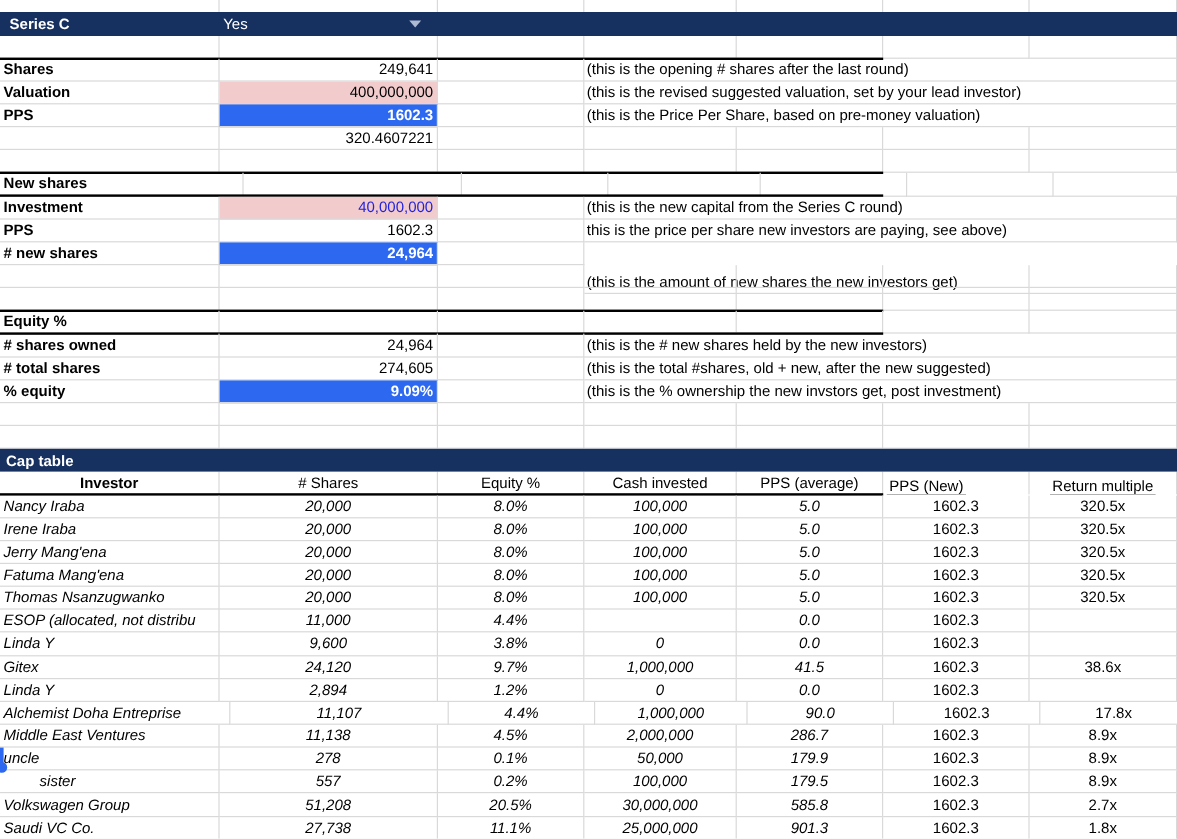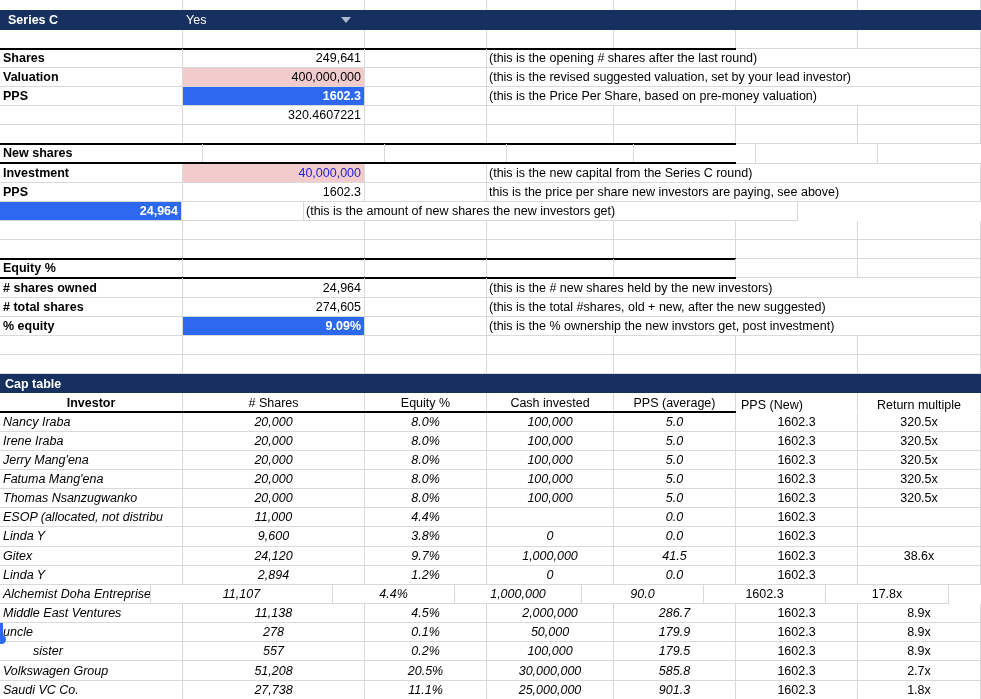--- a/index.html
+++ b/index.html
@@ -123,23 +123,24 @@
         <div class="c " style="width: 122px;"></div>
         <div class="c comment" style="width: 494px;">(this is the new capital from the Series C round)</div>
       </div>
       <div class="r" style="top: 182.7px;">
         <div class="c lbl" style="width: 183px;">PPS</div>
         <div class="c val" style="width: 182px;">1602.3</div>
         <div class="c " style="width: 122px;"></div>
         <div class="c comment" style="width: 494px;">this is the price per share new investors are paying, see above)</div>
       </div>
       <div class="r" style="top: 201.85px;">
+        <div class="c lbl" style="width: 183px;"># new shares</div>
         <div class="c val v-blue" style="width: 182px;">24,964</div>
         <div class="c " style="width: 122px;"></div>
-        <div class="c comment" style="width: 494px;">(this is the amount of new shares the new investors get)</div>
+        <div class="c comment" style="width: 494px; margin-top: 24px;">(this is the amount of new shares the new investors get)</div>
       </div>
       <div class="r" style="top: 221px;">
         <div class="c " style="width: 183px;"></div>
         <div class="c " style="width: 182px;"></div>
         <div class="c " style="width: 122px;"></div>
         <div class="c " style="width: 127px;"></div>
         <div class="c " style="width: 122px;"></div>
         <div class="c " style="width: 122px;"></div>
         <div class="c " style="width: 123px;"></div>
       </div>
@@ -298,21 +299,21 @@
       <div class="r" style="top: 565.7px;">
         <div class="c leftal ital" style="width: 183px;">Linda Y</div>
         <div class="c center ital" style="width: 182px;">2,894</div>
         <div class="c center ital" style="width: 122px;">1.2%</div>
         <div class="c center ital" style="width: 127px;">0</div>
         <div class="c center ital" style="width: 122px;">0.0</div>
         <div class="c center" style="width: 122px;">1602.3</div>
         <div class="c center" style="width: 123px;"></div>
       </div>
       <div class="r" style="top: 584.85px;">
-        <div class="c leftal ital" style="width: 151px;">Alchemist Doha Entreprise</div>
+        <div class="c leftal ital" style="width: 192px;">Alchemist Doha Entreprise</div>
         <div class="c center ital" style="width: 182px;">11,107</div>
         <div class="c center ital" style="width: 122px;">4.4%</div>
         <div class="c center ital" style="width: 127px;">1,000,000</div>
         <div class="c center ital" style="width: 122px;">90.0</div>
         <div class="c center" style="width: 122px;">1602.3</div>
         <div class="c center" style="width: 123px;">17.8x</div>
       </div>
       <div class="r" style="top: 604px;">
         <div class="c leftal ital" style="width: 183px;">Middle East Ventures</div>
         <div class="c center ital" style="width: 182px;">11,138</div>

